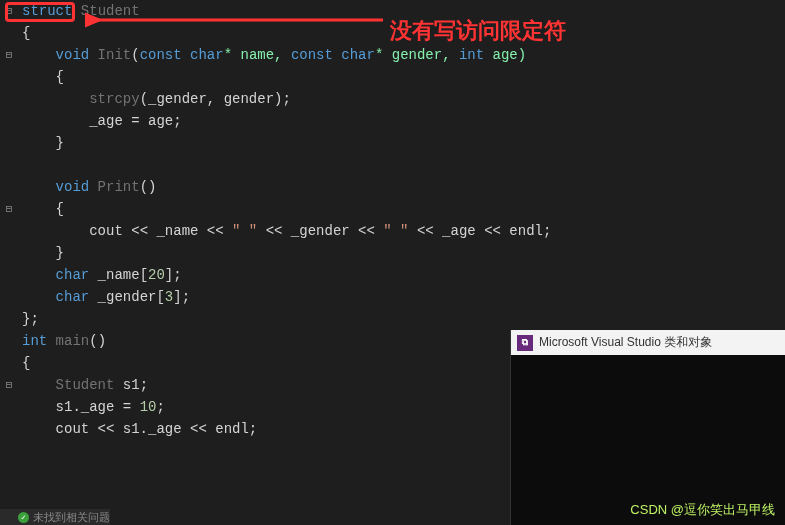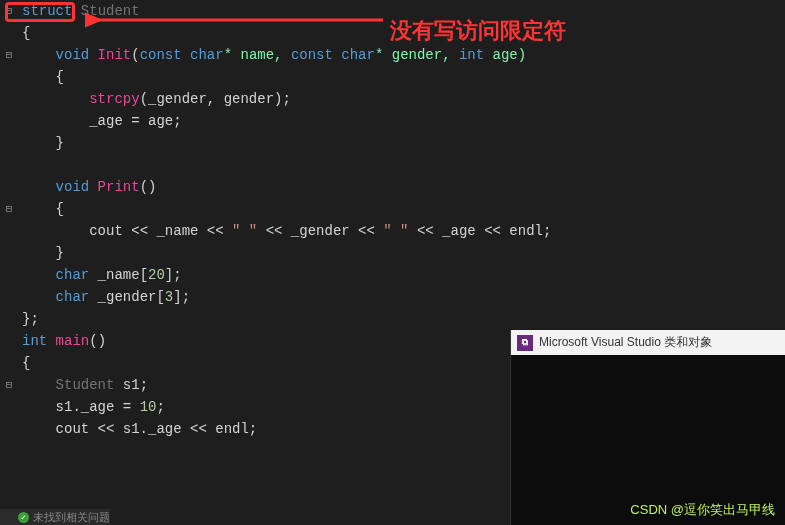--- a/index.html
+++ b/index.html
@@ -36,21 +36,21 @@
       padding-left: 4px;
     }
     .line {
       height: 22px;
       line-height: 22px;
       white-space: pre;
       position: relative;
     }
     .kw { color: #569cd6; }
     .type { color: #737373; text-align: right; }
-    .fn { color: #ec4899; }
+    .fn { color: #737373; }
     .str { color: #ce9178; }
     .param { color: #86efac; }
     .num { color: #b5cea8; }
     
     .red-box {
       position: absolute;
       top: 2px;
       left: 5px;
       width: 70px;
       height: 20px;

